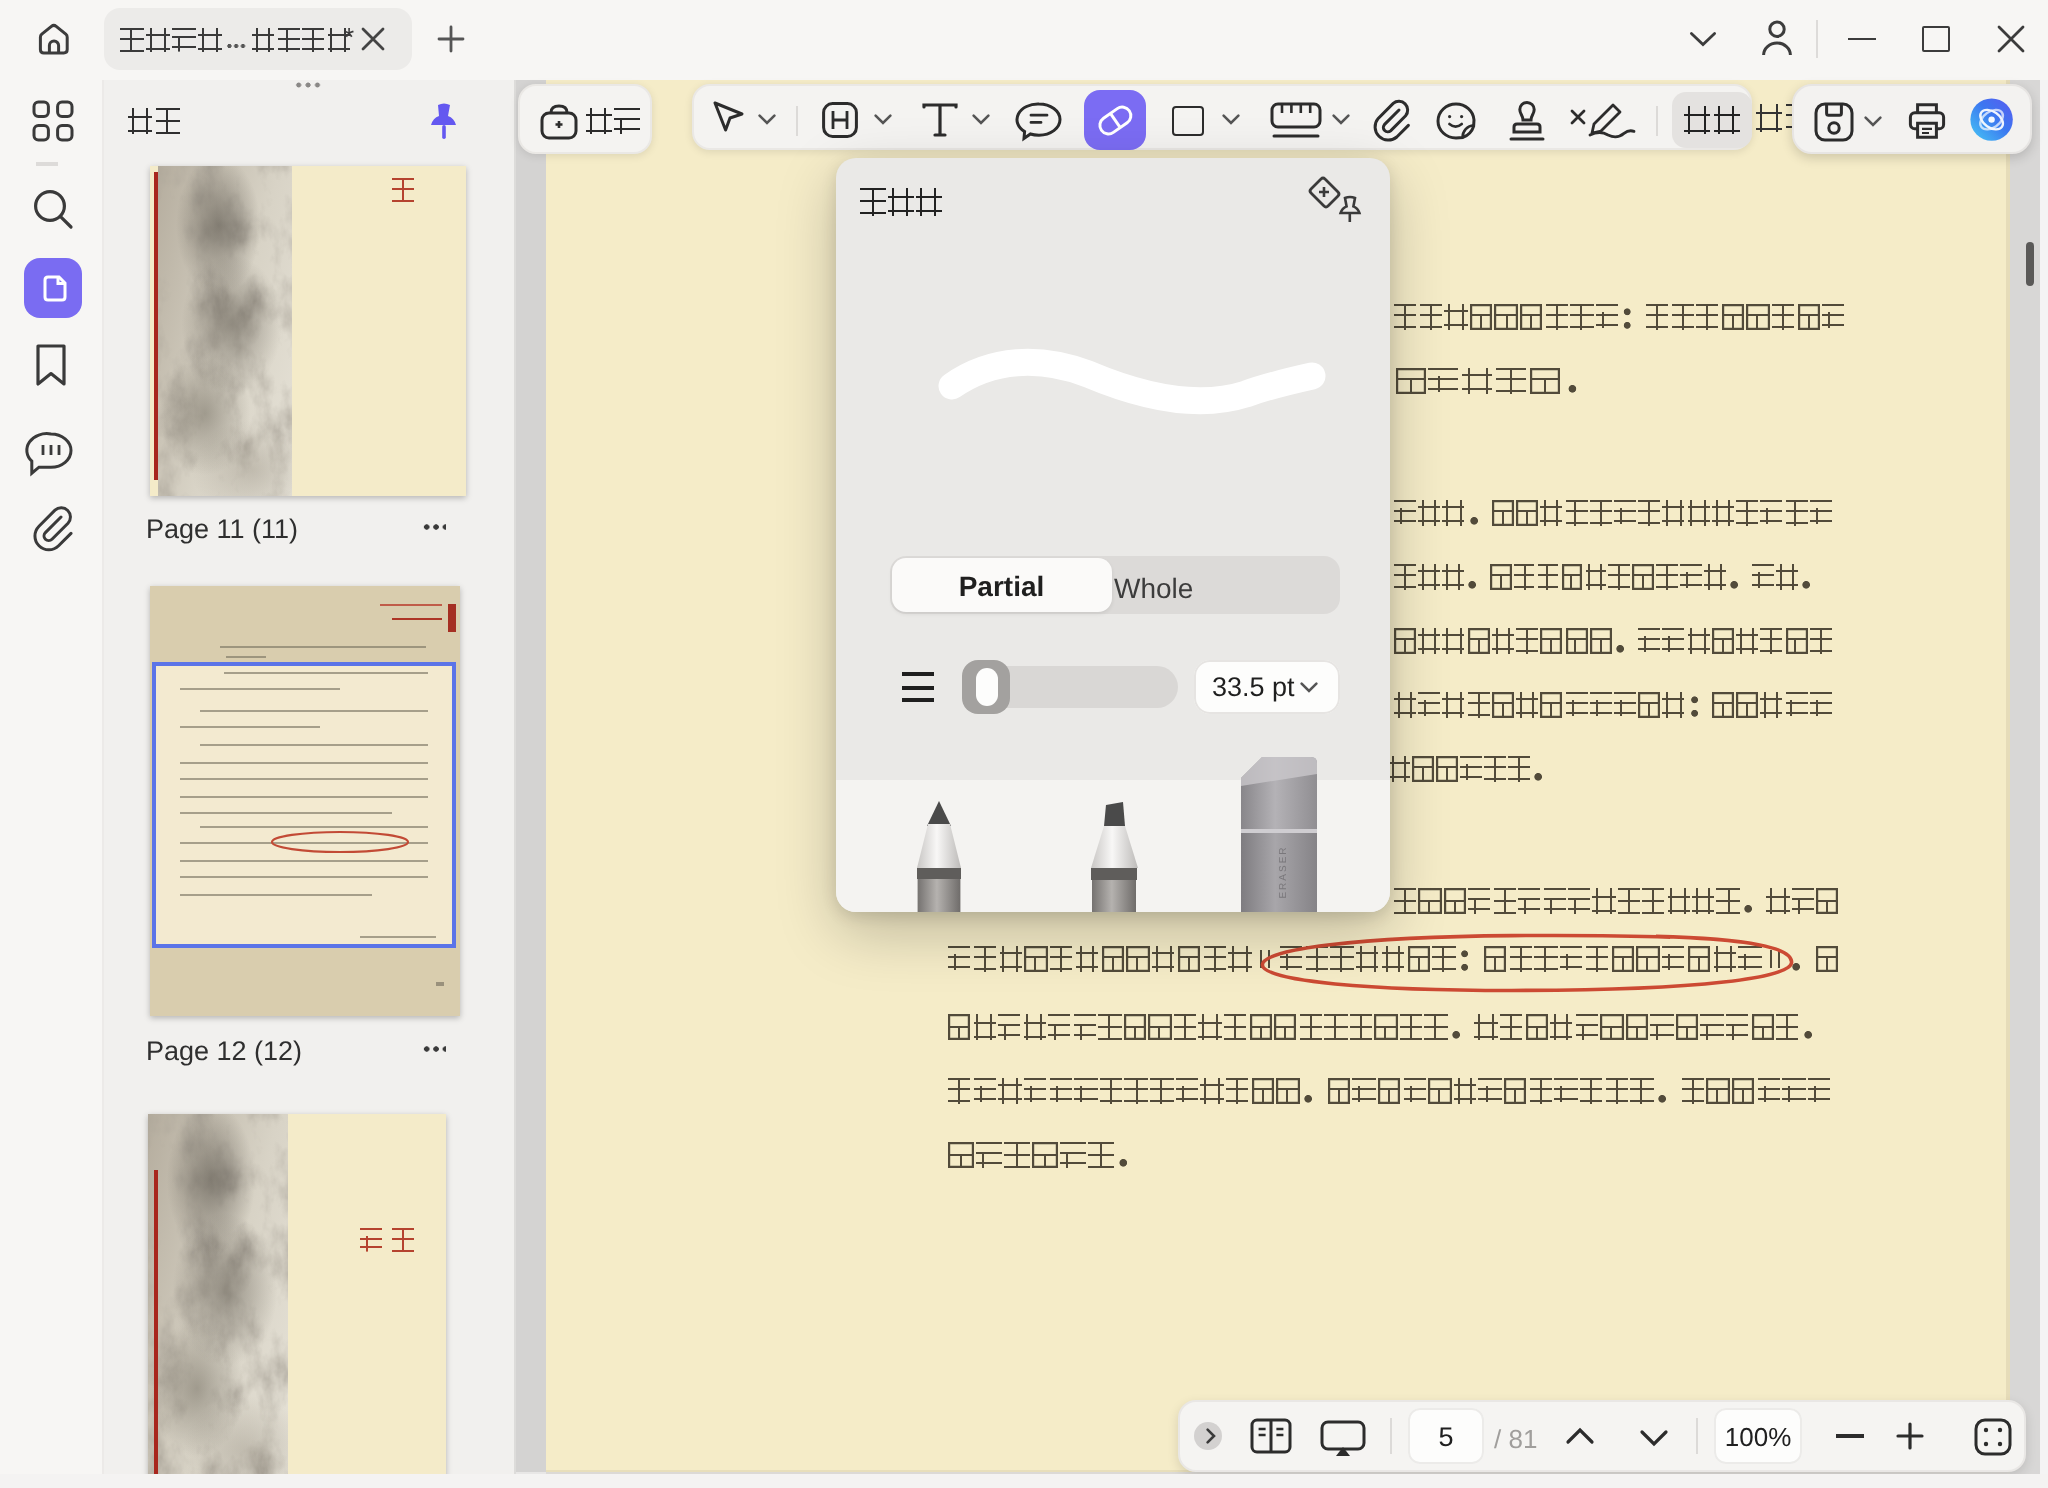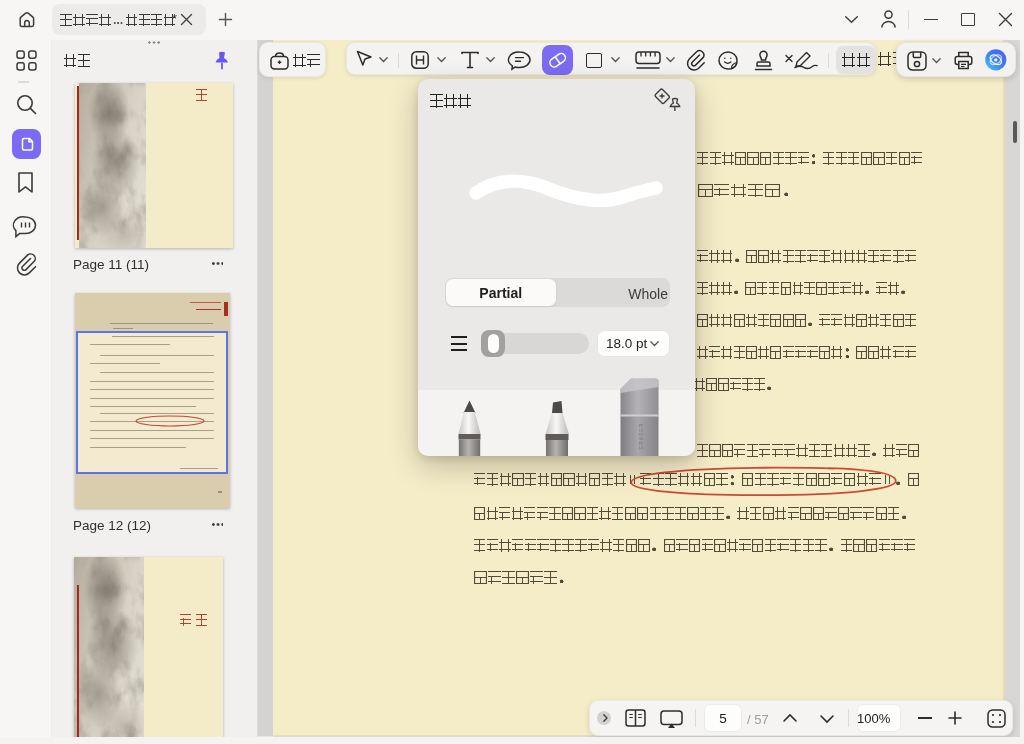--- a/index.html
+++ b/index.html
@@ -299,30 +299,30 @@
     <path d="M10.5 1 v16"></path>
 <path d="M4.3 5.5 h3.5 M4.3 8.5 h3.5 M13.2 5.5 h3.5 M13.2 8.5 h3.5" stroke-width="1.2"></path>
   </svg>
 <svg style="left:660px;top:709.5px" width="23" height="19" viewBox="0 0 23 19" fill="none" stroke="#2c2c2c" stroke-width="1.5">
 <rect x="1" y="1" width="21" height="13.5" rx="3"></rect>
     <path d="M8 18 h7 l-3.5-4.5 z" fill="#2c2c2c" stroke="none"></path>
   </svg>
 <div class="abs" style="left:694.5px;top:709px;width:1px;height:18px;background:#dcdad8"></div>
 <div class="abs" style="left:704px;top:704px;width:38px;height:28px;background:#fdfdfc;border-radius:6px;box-shadow:inset 0 0 0 1px #ecebe9"></div>
 <div class="abs" style="left:704px;top:711px;width:38px;text-align:center;font-size:13.5px;color:#202020">5</div>
-<div class="abs" style="left:747px;top:711.5px;font-size:13px;color:#a09e9c">/ 57</div>
+<div class="abs" style="left:747px;top:711.5px;font-size:13px;color:#a09e9c">/ 81</div>
 <svg style="left:783px;top:714px" width="14" height="8" viewBox="0 0 14 8" fill="none" stroke="#2c2c2c" stroke-width="1.6" stroke-linecap="round">
     <path d="M1 7 L7 1 L13 7"></path>
   </svg>
 <svg style="left:820px;top:714.5px" width="14" height="8" viewBox="0 0 14 8" fill="none" stroke="#2c2c2c" stroke-width="1.6" stroke-linecap="round">
     <path d="M1 1 L7 7 L13 1"></path>
   </svg>
 <div class="abs" style="left:847.5px;top:709px;width:1px;height:18px;background:#dcdad8"></div>
 <div class="abs" style="left:857px;top:704px;width:44px;height:28px;background:#fdfdfc;border-radius:6px;box-shadow:inset 0 0 0 1px #ecebe9"></div>
-<div class="abs" style="left:857px;top:711px;width:44px;font-size:13px;color:#202020">100%</div>
+<div class="abs" style="left:857px;top:711px;width:44px;text-align:center;font-size:13px;color:#202020">100%</div>
 <div class="abs" style="left:918px;top:717.2px;width:14px;height:1.7px;background:#2c2c2c"></div>
 <svg style="left:948px;top:711px" width="14" height="14" viewBox="0 0 14 14" stroke="#2c2c2c" stroke-width="1.6" stroke-linecap="round">
     <path d="M7 1 V13 M1 7 H13"></path>
   </svg>
 <svg style="left:987px;top:708.5px" width="19" height="19" viewBox="0 0 19 19" fill="none" stroke="#2c2c2c" stroke-width="1.5">
 <rect x="1" y="1" width="17" height="17" rx="4.5"></rect>
 <circle cx="6" cy="6" r="1.1" fill="#2c2c2c" stroke="none"></circle>
     <circle cx="13" cy="6" r="1.1" fill="#2c2c2c" stroke="none"></circle>
 <circle cx="6" cy="13" r="1.1" fill="#2c2c2c" stroke="none"></circle>
     <circle cx="13" cy="13" r="1.1" fill="#2c2c2c" stroke="none"></circle>
@@ -334,27 +334,27 @@
 <path d="M9.5 1.5 l6.5 6.5 q1 1 0 2 l-5 5 q-1 1-2 0 l-6.5-6.5 q-1-1 0-2 l5-5 q1-1 2 0 z"></path>
 <path d="M9 5.5 v5 M6.5 8 h5" stroke-width="1.3"></path>
 <path d="M19.5 11 q2.5-1 5 0 l-.8 4.2 q2.2.8 3 3.3 h-9.4 q.8-2.5 3-3.3 z M21.9 18.5 v4.5" stroke-width="1.3"></path>
   </svg>
 <svg style="left:468px;top:172px" width="196" height="44" viewBox="0 0 196 44" fill="none" stroke="#fff" stroke-width="13.5" stroke-linecap="round">
 <path d="M8 21 C 28 7 52 6 76 15 C 102 26 130 33 155 25 C 166 21 179 18 188 16"></path>
   </svg>
 <div class="abs" style="left:445px;top:277.5px;width:224.5px;height:29px;background:#dcdad8;border-radius:8px"></div>
 <div class="abs" style="left:446px;top:278.5px;width:109.5px;height:27px;background:#fbfaf9;border-radius:7px;box-shadow:0 1px 2px rgba(0,0,0,.08)"></div>
 <div class="abs" style="left:446px;top:285px;width:109.5px;text-align:center;font-size:14px;font-weight:bold;color:#1f1f1f">Partial</div>
-<div class="abs" style="left:557px;top:285.5px;width:111px;text-align:right;font-size:14px;color:#3c3c3c">Whole</div>
+<div class="abs" style="left:557px;top:285.5px;width:111px;text-align:left;font-size:14px;color:#3c3c3c">Whole</div>
 <div class="abs" style="left:450.5px;top:336px;width:16.5px;height:15.5px;background-image:linear-gradient(#1f1f1f,#1f1f1f),linear-gradient(#1f1f1f,#1f1f1f),linear-gradient(#1f1f1f,#1f1f1f);background-size:100% 2.2px;background-position:0 0,0 6.6px,0 13.2px;background-repeat:no-repeat"></div>
 <div class="abs" style="left:481px;top:333px;width:108px;height:21px;background:#d9d7d5;border-radius:10.5px"></div>
 <div class="abs" style="left:481px;top:330px;width:24px;height:27px;background:#a3a19f;border-radius:8px"></div>
 <div class="abs" style="left:487.5px;top:334px;width:11px;height:19px;background:#fdfdfc;border-radius:5.5px"></div>
 <div class="abs" style="left:597px;top:329.5px;width:72.5px;height:27.5px;background:#fdfdfc;border-radius:8px;box-shadow:inset 0 0 0 1px #e6e4e2"></div>
-<div class="abs" style="left:606px;top:336px;font-size:13.5px;color:#1f1f1f">18.0 pt</div>
+<div class="abs" style="left:606px;top:336px;font-size:13.5px;color:#1f1f1f">33.5 pt</div>
 <svg style="left:650px;top:340.5px" width="9" height="6" viewBox="0 0 9 6" fill="none" stroke="#555" stroke-width="1.3" stroke-linecap="round">
     <path d="M0.8 0.8 L4.5 4.5 L8.2 0.8"></path>
   </svg>
 <svg style="left:455px;top:399px" width="29" height="57" viewBox="0 0 29 57">
 <defs>
       <linearGradient id="pb" x1="0" x2="1">
         <stop offset="0" stop-color="#757270"></stop>
         <stop offset="0.45" stop-color="#b5b2af"></stop>
         <stop offset="1" stop-color="#6f6c6a"></stop>
       </linearGradient>

